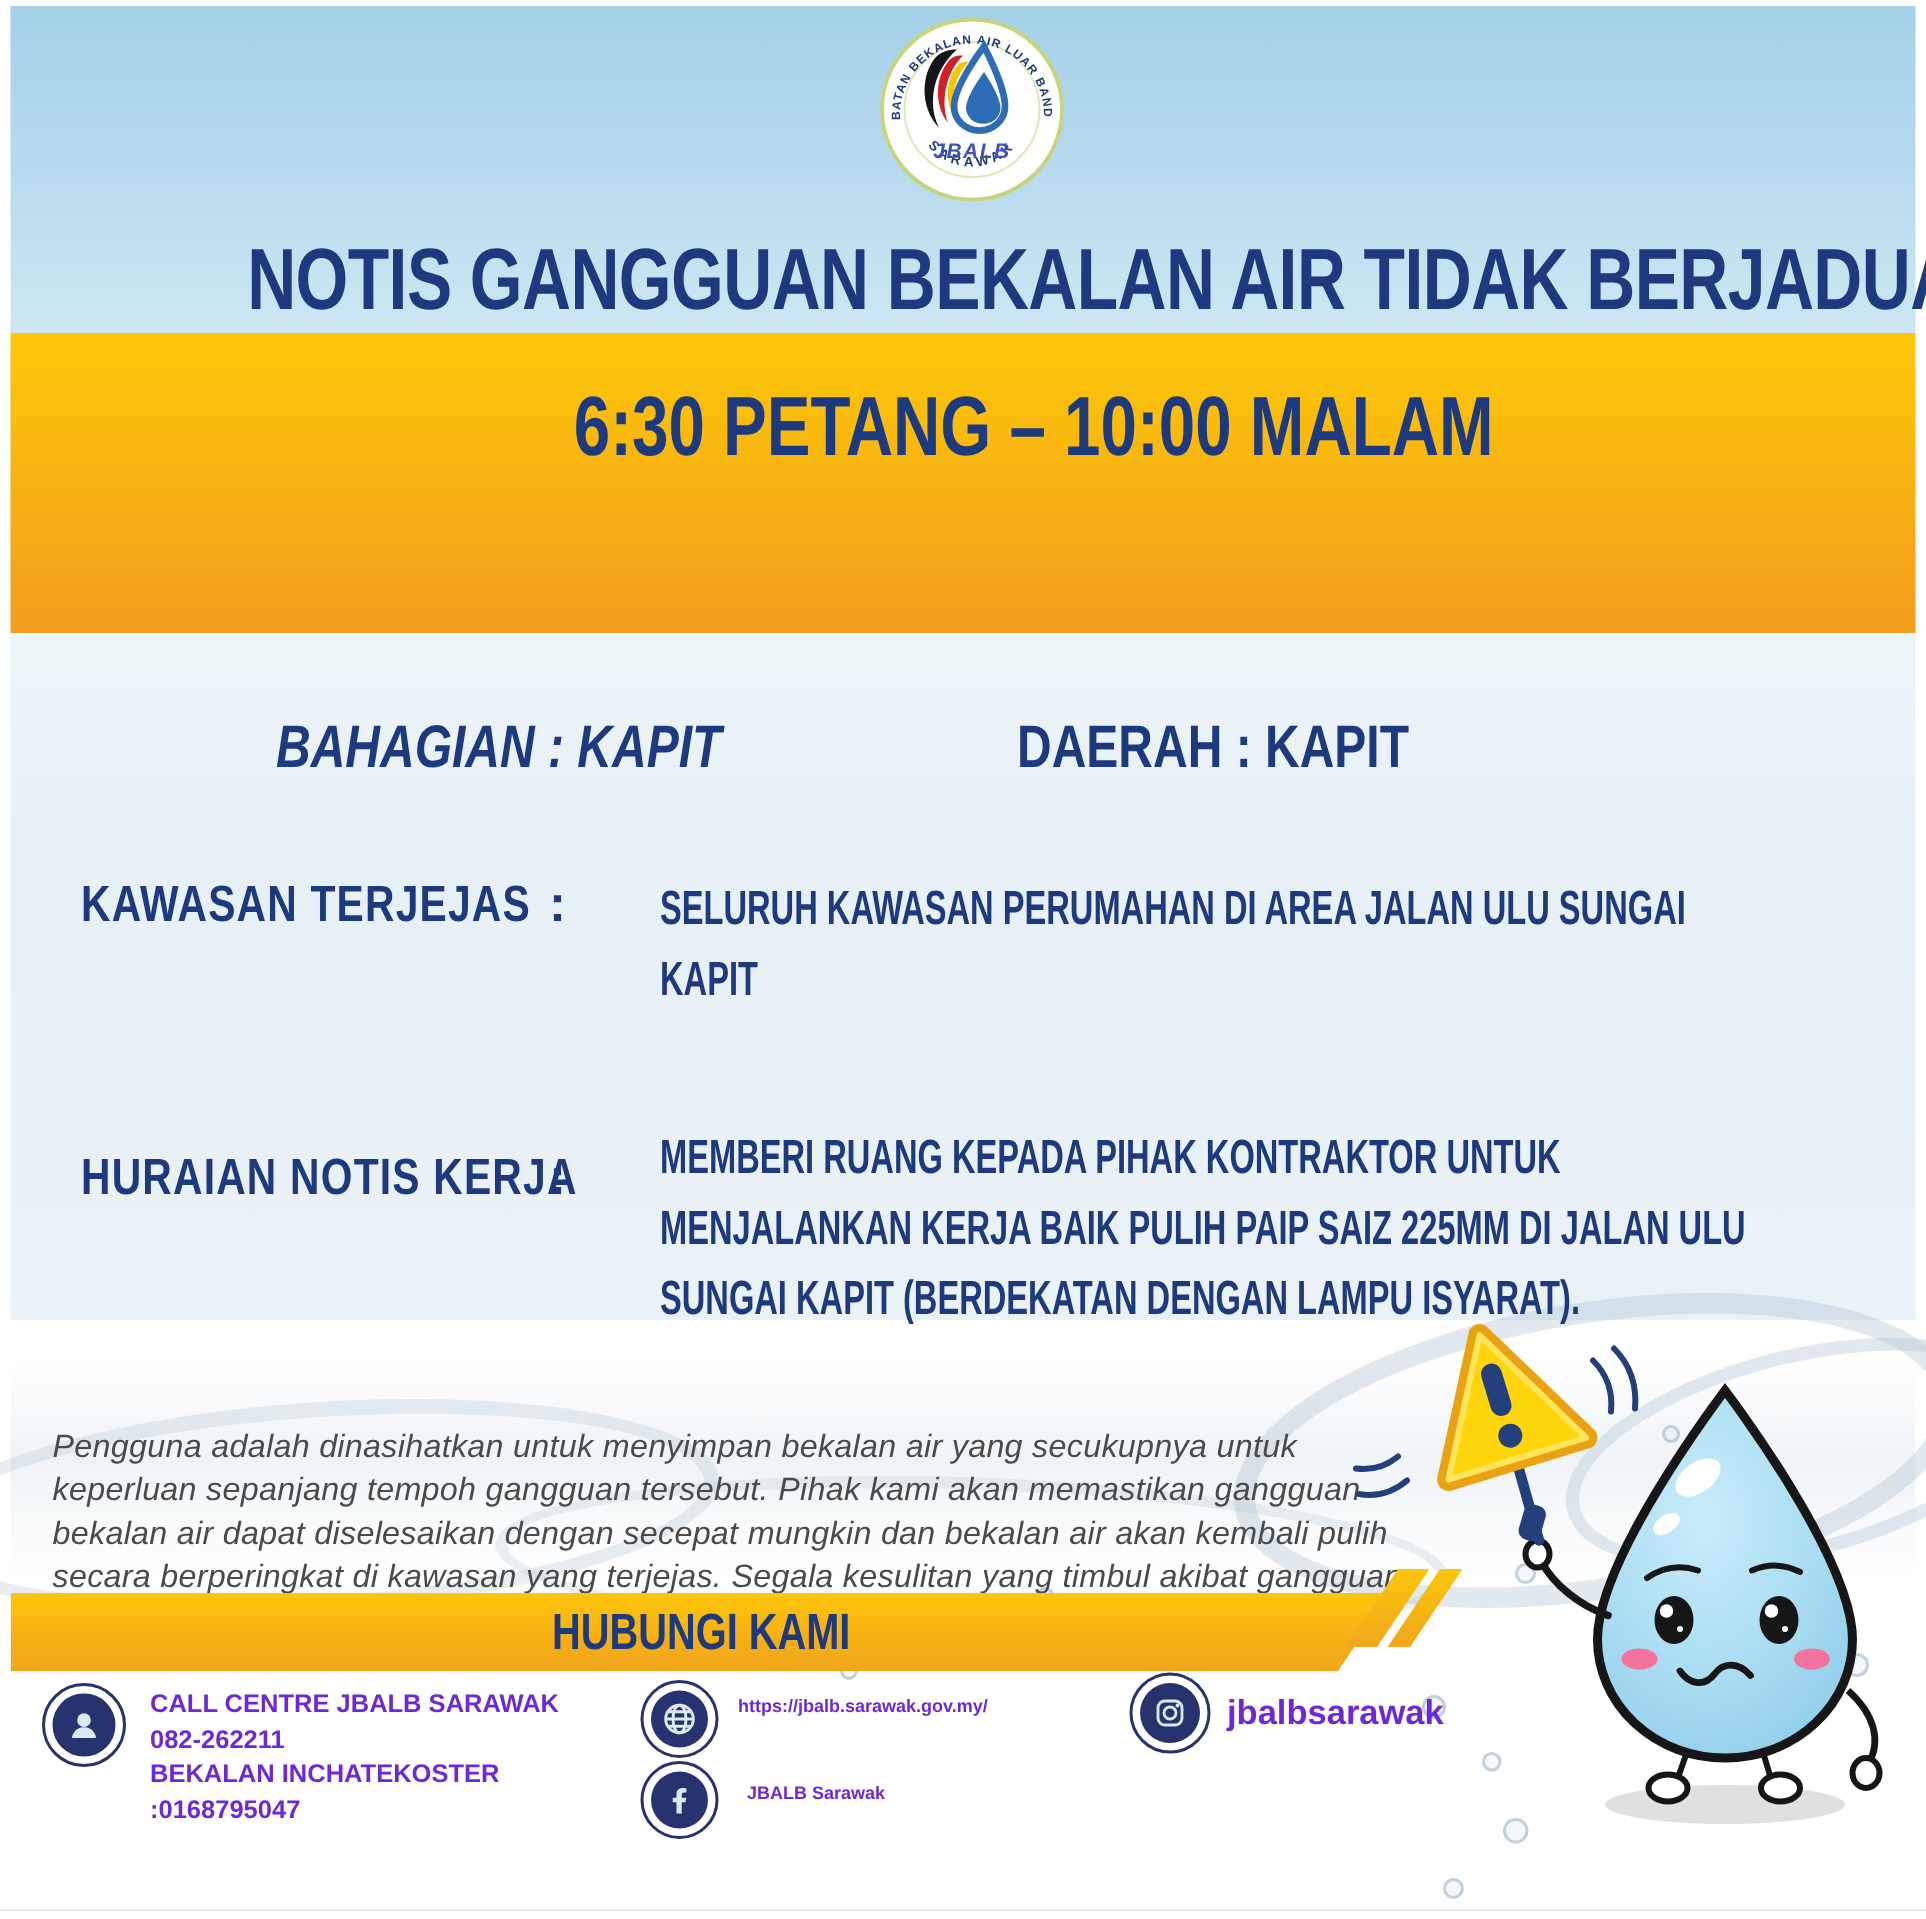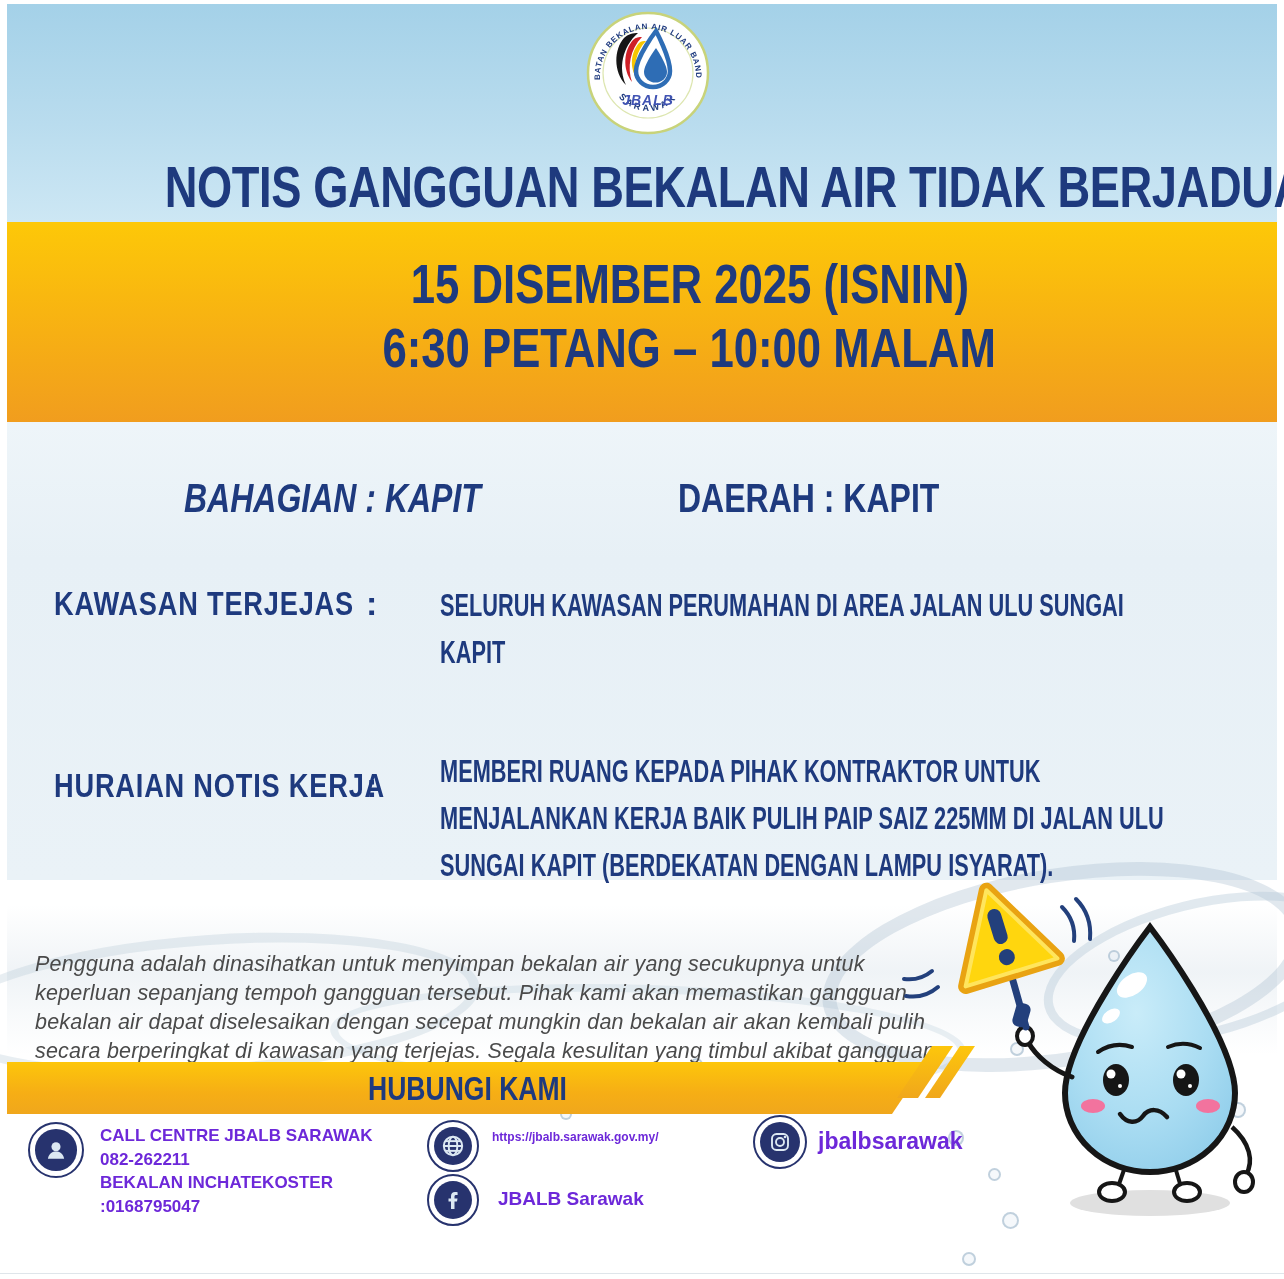--- a/index.html
+++ b/index.html
@@ -59,21 +59,21 @@
   .stripe2{left:925px;width:50px;clip-path:polygon(35px 0,50px 0,15px 100%,0 100%);}
 
   
   .ficon{border:2px solid #27336e;border-radius:50%;background:#fff;
     display:flex;align-items:center;justify-content:center;}
   .ficon .inner{background:#27336e;border-radius:50%;width:80%;height:80%;
     display:flex;align-items:center;justify-content:center;}
   .ftext{font-weight:bold;color:#6d28d9;}
   .fc1-text{top:1124px;left:100px;font-size:17px;line-height:23.5px;}
   .fc2-url{top:1130px;left:492px;font-size:12px;text-align:center;}
-  .fc2-fb{top:1188px;left:498px;font-size:19px;}
+  .fc2-fb{top:1188px;left:498px;font-size:12px;}
   .fc3-ig{top:1128px;left:818px;font-size:23px;}
 
   
   .splashband{top:905px;left:7px;right:7px;height:150px;
     background:linear-gradient(180deg,rgba(205,218,228,0) 0%,rgba(199,213,224,0.28) 45%,rgba(210,222,231,0.15) 75%,rgba(210,222,231,0) 100%);}
   .swirl{border-radius:50%;border:10px solid rgba(173,194,210,0.28);}
   .swirl.a{top:935px;left:-60px;width:520px;height:120px;transform:rotate(-4deg);}
   .swirl.b{top:985px;left:330px;width:620px;height:95px;transform:rotate(2deg);border-width:8px;border-color:rgba(185,204,217,0.30);}
   .swirl.c{top:868px;left:820px;width:460px;height:170px;transform:rotate(-9deg);border-width:14px;border-color:rgba(168,190,206,0.35);}
   .swirl.d{top:900px;left:1040px;width:300px;height:120px;transform:rotate(-14deg);border-width:9px;border-color:rgba(180,200,214,0.4);}
@@ -127,21 +127,20 @@
   <path d="M70,20 C70,20 50,46 50,60 A17,16 0 0 0 84,60 C84,46 70,20 70,20 Z" fill="#ffffff" stroke="#2e6db5" stroke-width="4.5"></path>
   <path d="M70,37 C70,37 58,53 58,61 A11.5,10.5 0 0 0 81,61 C81,53 70,37 70,37 Z" fill="#2e6db5"></path>
   <text x="62" y="94" text-anchor="middle" font-size="14" font-weight="bold" font-style="italic" fill="#4053b3" letter-spacing="1">JBALB</text>
 </svg>
 
 <div class="abs title-wrap">
   <span class="cond-c">NOTIS GANGGUAN BEKALAN AIR TIDAK BERJADUAL</span>
 </div>
 
 <div class="abs banner-text">
-  <span class="banner-line"><span class="cond-c">15 DISEMBER 2025 (ISNIN)</span></span>
   <span class="banner-line"><span class="cond-c">6:30 PETANG – 10:00 MALAM</span></span>
 </div>
 
 <div class="abs region-bahagian">
   <span class="cond">BAHAGIAN : KAPIT</span>
 </div>
 <div class="abs region-daerah">
   <span class="cond">DAERAH : KAPIT</span>
 </div>
 

